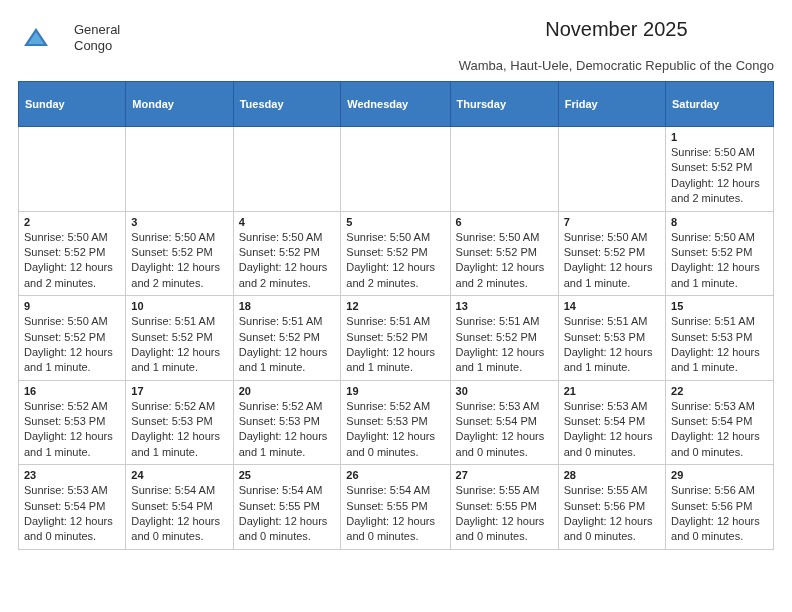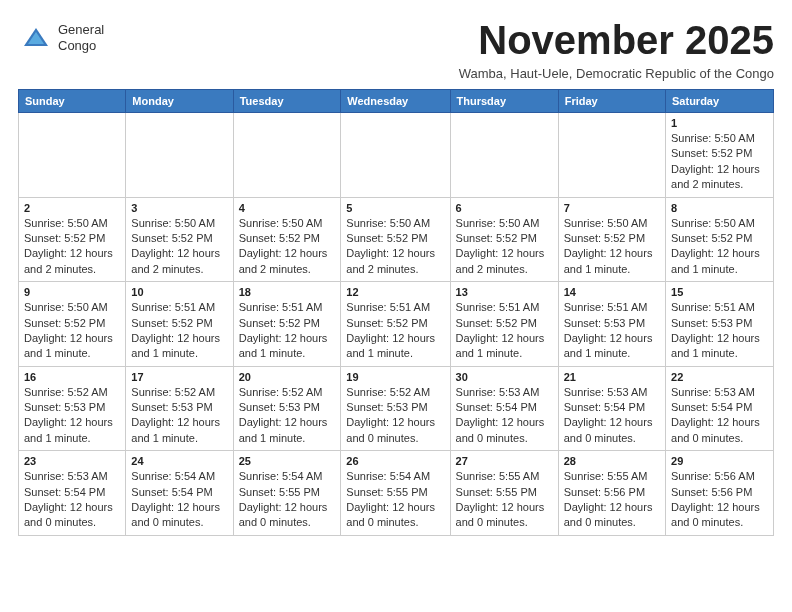--- a/index.html
+++ b/index.html
@@ -16,59 +16,60 @@
     }
     .header-area {
       display: flex;
       align-items: flex-start;
       justify-content: space-between;
       margin-bottom: 4px;
     }
     .logo {
       display: flex;
       align-items: center;
-      gap: 4px;
+      gap: 20px;
       margin-top: 4px;
     }
     .logo-text {
       font-size: 13px;
       color: #333;
       line-height: 1.2;
     }
     .logo-text span { display: block; }
     .logo-icon {
       width: 36px;
       height: 28px;
     }
     .title-area {
       text-align: right;
     }
     .month-title {
-      font-size: 40px;
-      font-weight: bold;
+      font-size: 20px;
+      font-weight: normal;
       color: #222;
       line-height: 1.1;
+      text-align: center;
     }
     .subtitle {
       font-size: 13px;
       color: #444;
-      margin-top: 4px;
+      margin-top: 18px;
     }
     .calendar {
       width: 100%;
       border-collapse: collapse;
       margin-top: 8px;
       font-size: 10.5px;
     }
     .calendar thead th {
       background: #3a7abf;
       color: #fff;
       font-weight: bold;
       text-align: left;
-      padding: 5px 6px;
+      padding: 16px 6px;
       border: 1px solid #2a5a9f;
       font-size: 11px;
     }
     .calendar tbody td {
       border: 1px solid #ccc;
       vertical-align: top;
       padding: 4px 5px;
       width: 113px;
       height: 80px;
       background: #fff;

